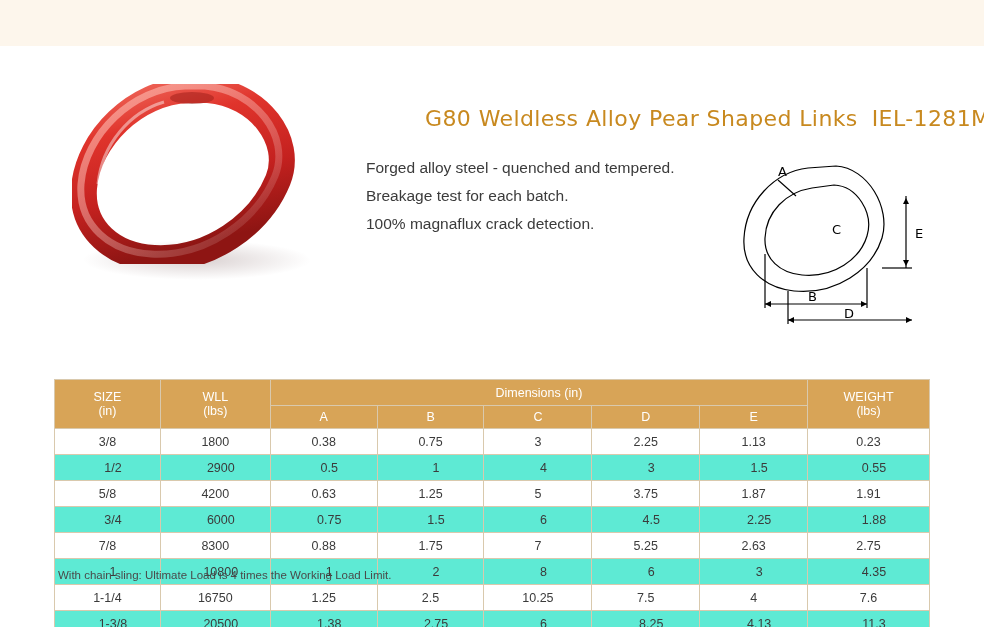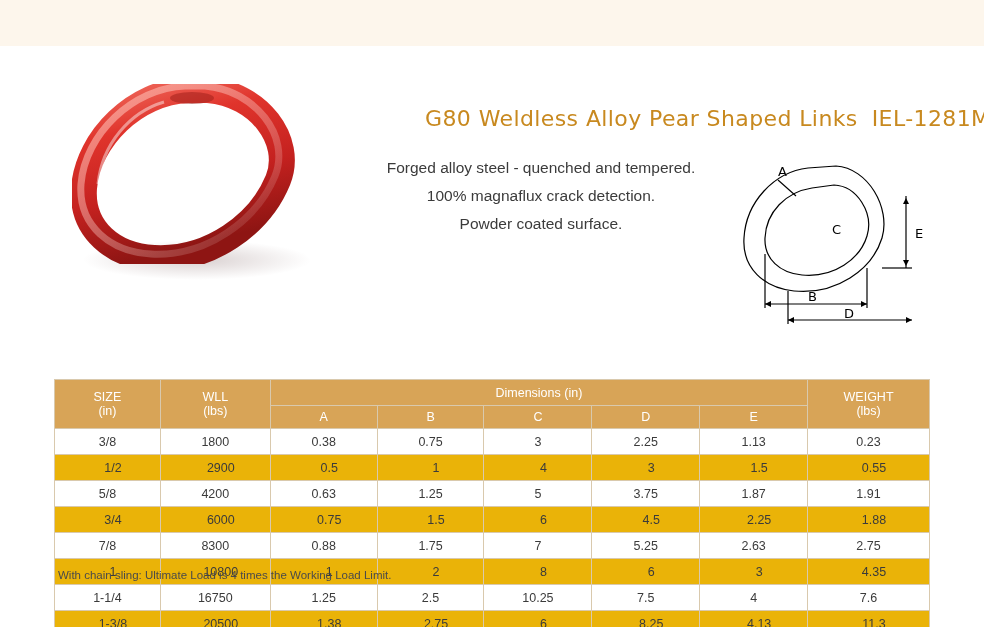--- a/index.html
+++ b/index.html
@@ -73,21 +73,21 @@
   
   .features {
     position: absolute;
     left: 366px;
     top: 108px;
     width: 350px;
     color: #3b3b3b;
     font-size: 15.5px;
     line-height: 28px;
   }
-  .features div { white-space: nowrap; text-align: center; }
+  .features div { white-space: nowrap; }
 
   
   .drawing {
     position: absolute;
     left: 716px;
     top: 100px;
     width: 250px;
     height: 180px;
   }
   .drawing svg { display: block; }
@@ -117,21 +117,21 @@
     background: #d8a457;
     color: #ffffff;
     font-size: 12.5px;
     height: 24px;
     border: 1px solid #cf9a4c;
   }
   thead th.sub {
     height: 22px;
   }
   tbody tr.odd td { background: #ffffff; }
-  tbody tr.even td { background: #eab308; padding-left: 11px; }
+  tbody tr.even td { background: #5eead4; padding-left: 11px; }
 
   col.c-size  { width: 106px; }
   col.c-wll   { width: 110px; }
   col.c-a     { width: 107px; }
   col.c-b     { width: 107px; }
   col.c-c     { width: 108px; }
   col.c-d     { width: 108px; }
   col.c-e     { width: 108px; }
   col.c-w     { width: 122px; }
 
@@ -175,22 +175,22 @@
       </svg>
     </div>
   </div>
 
   <div class="heading">
     <span>G80 Weldless Alloy Pear Shaped Links</span><span class="code">IEL-1281M</span>
   </div>
 
   <div class="features">
     <div>Forged alloy steel - quenched and tempered.</div>
+    <div>Breakage test for each batch.</div>
     <div>100% magnaflux crack detection.</div>
-    <div>Powder coated surface.</div>
   </div>
 
   <div class="drawing">
     <svg width="250" height="190" viewBox="0 0 250 190">
       <g fill="none" stroke="#000000" stroke-width="1.2">
 
         <path d="M92 22 C58 26 30 56 28 92 C26 122 48 142 78 145 C120 149 156 124 166 92 C175 62 152 22 120 20 Z"></path>
 
         <path d="M96 42 C70 46 50 66 49 92 C48 113 64 127 86 129 C118 132 144 113 151 90 C158 67 141 40 118 39 Z"></path>
 

